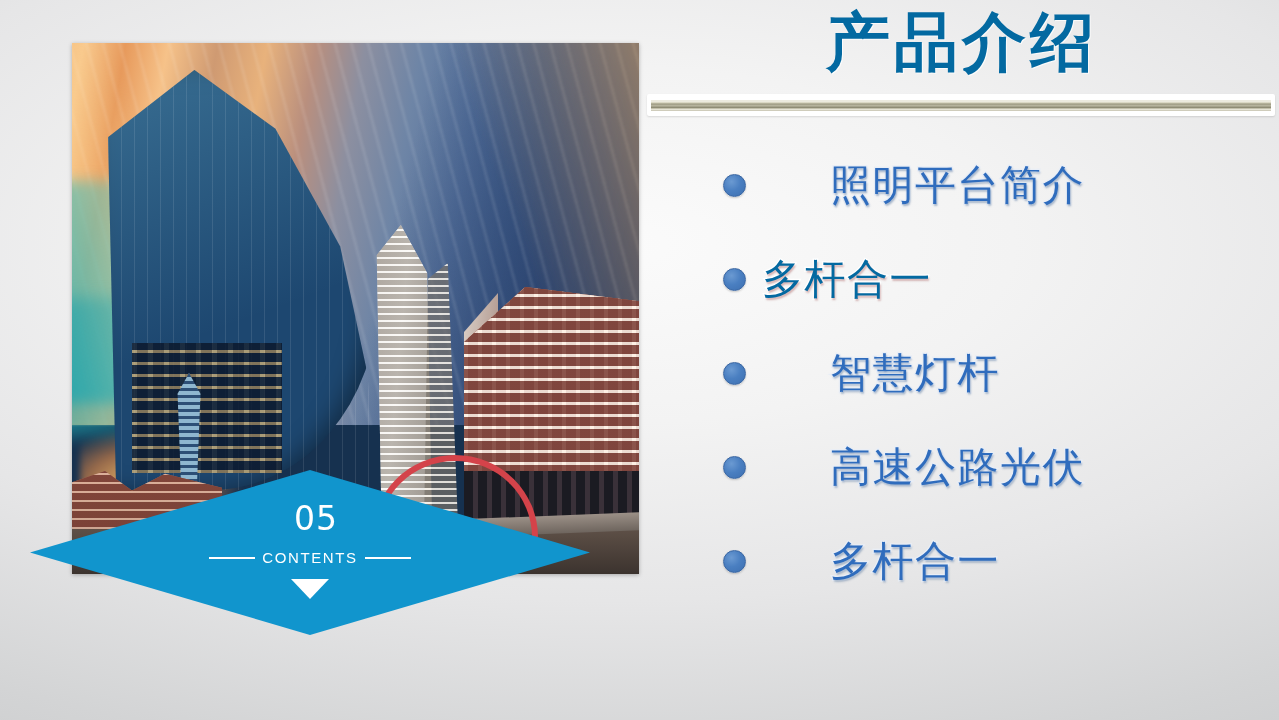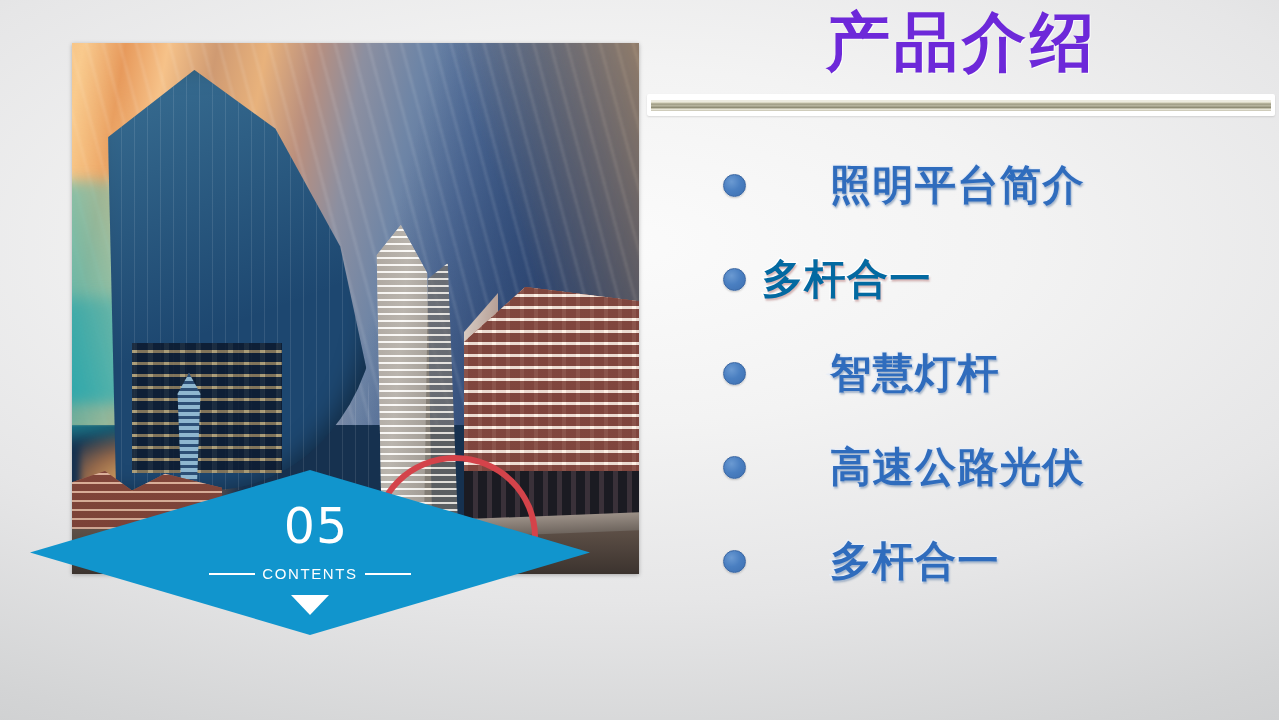--- a/index.html
+++ b/index.html
@@ -151,21 +151,21 @@
     background:#1195cd;
     clip-path:polygon(50% 0%, 100% 50%, 50% 100%, 0% 50%);
     z-index:5;
   }
   .diamond-content{
     position:absolute; left:30px; top:470px; width:560px; height:165px;
     z-index:6; display:flex; flex-direction:column; align-items:center;
     color:#fff; pointer-events:none;
   }
   .num-05{
-    margin-top:32px; font-size:49px; font-weight:400; letter-spacing:1px;
+    margin-top:32px; font-size:33px; font-weight:400; letter-spacing:1px;
     line-height:1; font-family:"DejaVu Sans", sans-serif;margin-left:12px;
   }
   .contents-row{
     margin-top:14px; display:flex; align-items:center; gap:7px;
   }
   .c-line{ width:46px; height:2px; background:#fff; }
   .contents-txt{
     font-size:15px; font-weight:normal; letter-spacing:1.6px;
   }
   .tri-down{
@@ -173,21 +173,21 @@
     border-left:19px solid transparent; border-right:19px solid transparent;
     border-top:20px solid #fff;
   }
 
   
   .right{
     position:absolute; left:645px; top:0; width:634px; height:720px;
   }
   .title{
     position:absolute; left:0; right:0; top:2px;
-    text-align:center; color:#6d28d9;
+    text-align:center; color:#0369a1;
     font-family:"DejaVu Sans", sans-serif;
     font-size:64px; font-weight:bold; letter-spacing:4px;
     line-height:1.28;
     text-shadow:1px 1px 0 rgba(255,255,255,.75);
   }
   .divider{
     position:absolute; left:2px; top:94px; width:628px; height:22px;
     background:#fff;
     border-radius:2px;
     box-shadow:0 1px 2px rgba(0,0,0,.12);
@@ -211,21 +211,21 @@
   .bullet{
     flex:0 0 auto; margin-left:78px; width:23px; height:23px;
     border-radius:50%;
     background:radial-gradient(circle at 36% 32%, #6b9ad2 0%, #4a7fc1 46%, #3d6fb0 100%);
     border:1px solid #3a66a2;
     box-shadow:0 1px 2px rgba(0,0,0,.18);
   }
   .item-label{
     margin-left:84px;
     font-family:"DejaVu Sans", sans-serif;
-    font-size:41px; font-weight:bold; letter-spacing:1.5px;
+    font-size:41px; font-weight:normal; letter-spacing:1.5px;
     color:#2f6cbd;
     -webkit-text-stroke:2.6px #e9eef6;
     paint-order:stroke fill;
     text-shadow:1px 2px 2px rgba(80,110,150,.45);
     white-space:nowrap;
   }
   .item-label.accent{
     color:#0369a1;
     -webkit-text-stroke:2.6px #ffffff;
     text-shadow:1px 2px 2px rgba(150,60,60,.40);

